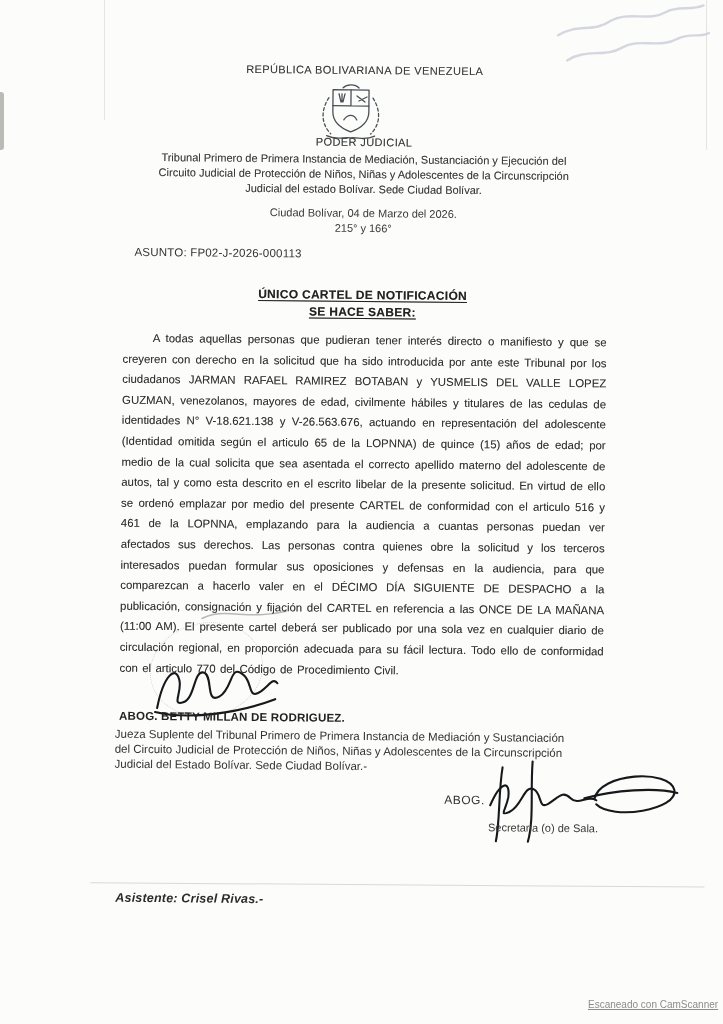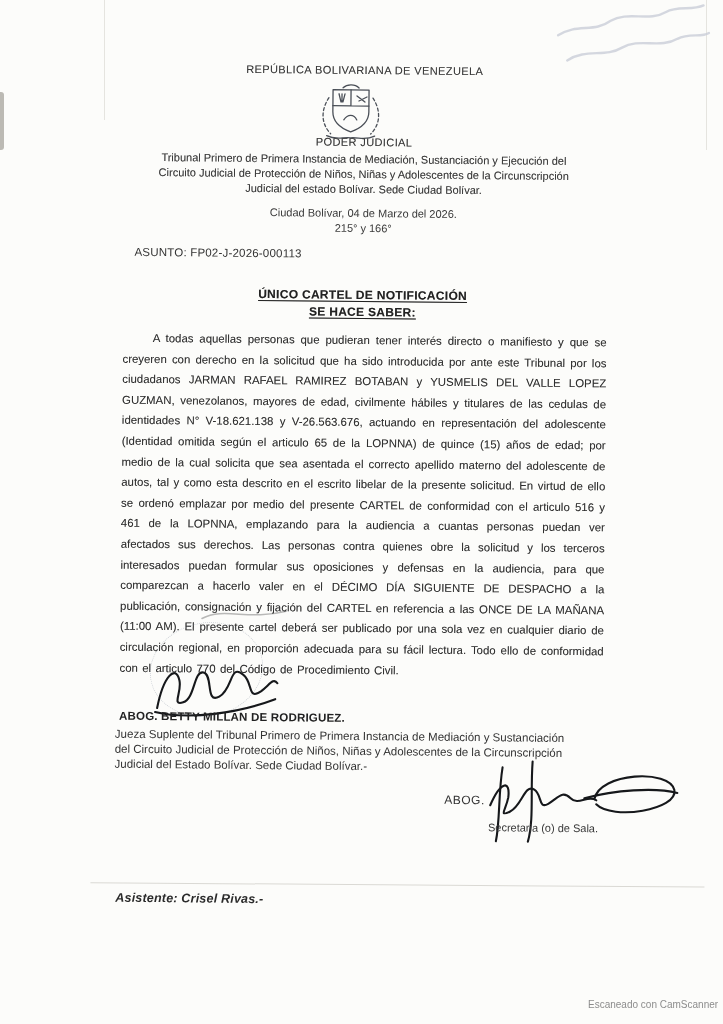--- a/index.html
+++ b/index.html
@@ -35,21 +35,21 @@
     text-shadow:0 0 .5px rgba(45,45,45,.35);
     word-spacing:1.2px;
   }
   .judge-name{font-weight:bold;font-size:11.5px;color:#222;letter-spacing:.2px;}
   .role-line{font-size:11.5px;line-height:14.6px;color:#333;}
   .abog-sec{font-size:12px;color:#333;letter-spacing:.5px;}
   .sec-role{font-size:11px;color:#3a3a3a;}
   .assistant{font-weight:bold;font-style:italic;font-size:12.5px;color:#2b2b2b;letter-spacing:.2px;}
   .watermark{
     position:absolute;left:588px;top:999px;width:130px;
-    font-size:10px;color:#8c8c8c;text-align:right;white-space:nowrap;
+    font-size:10px;color:#8c8c8c;text-align:right;white-space:nowrap;text-decoration:underline;
   }
   .stamp{
     position:absolute;left:152px;top:624px;width:112px;height:92px;
     border:1.5px dotted #939dab;border-radius:50%;
     opacity:.42;transform:rotate(-12deg);
   }
   .crease{
     position:absolute;left:95px;top:884px;width:614px;height:1px;
     background:#dad9d4;transform:rotate(-.15deg);
   }

